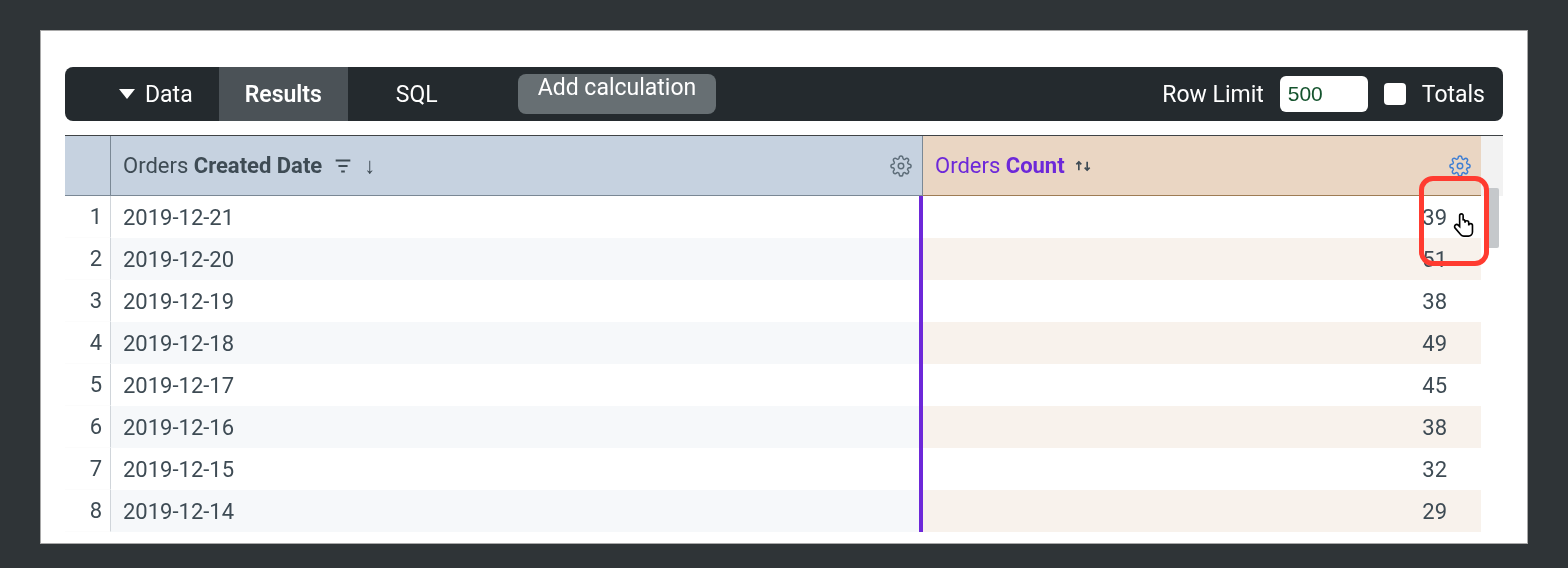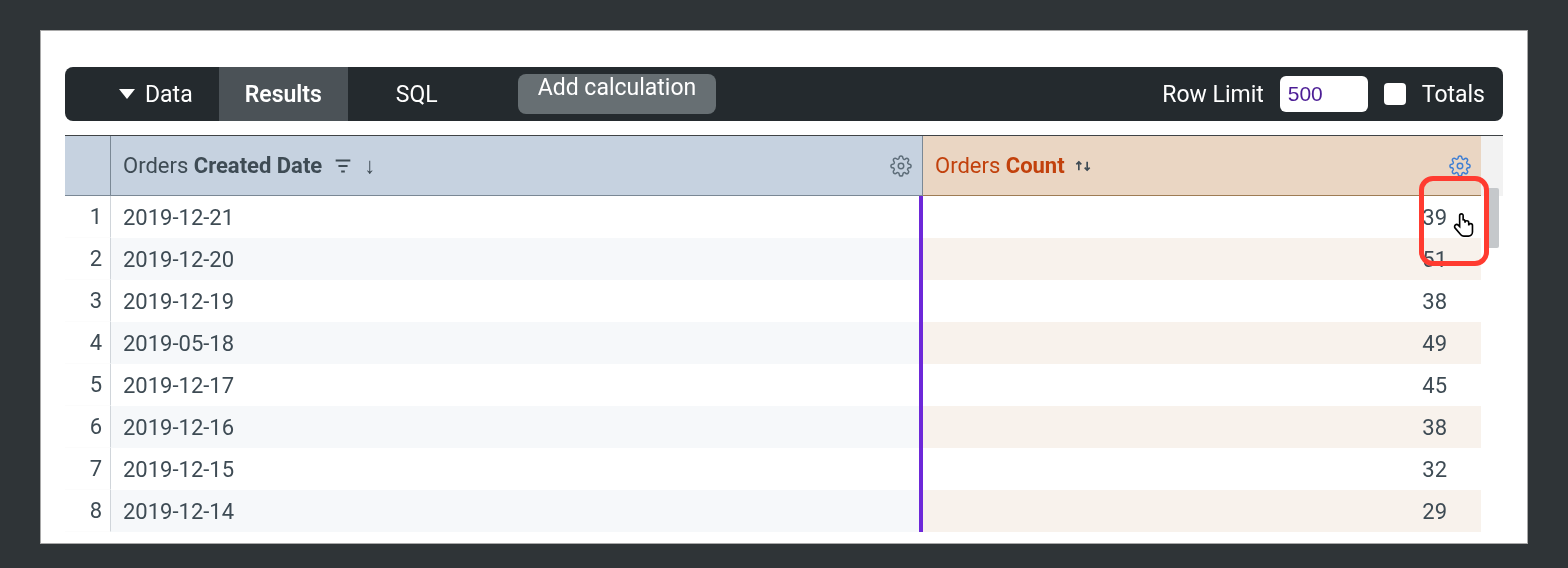--- a/index.html
+++ b/index.html
@@ -58,21 +58,21 @@
     .bar-right {
       margin-left:auto;
       display:flex; align-items:center;
       padding: 0 18px;
       gap:16px;
     }
     .rowlimit-input {
       width:88px; height:36px;
       border:none; border-radius:6px;
       font-size:21px; text-align:left;
-      padding:2px 8px; color:#4c1d95;
+      padding:2px 8px; color:#14532d;
       background:#fff;
     }
     .checkbox {
       width:22px; height:22px;
       background:#fff; border-radius:4px;
     }
     
     .results {
       margin-top:14px;
       position:relative;
@@ -86,21 +86,21 @@
       display:flex; align-items:center;
       padding:0 12px; gap:10px;
       color:#3e4b54; font-size:22px;
       position:relative;
     }
     .h-count {
       width:558px; background:#ead6c3;
       border-bottom:1px solid #9e7c54;
       display:flex; align-items:center;
       padding:16px 12px; gap:8px;
-      color:#c2410c; font-size:22px;
+      color:#6d28d9; font-size:22px;
       position:relative;
     }
     .h-scroll { width:22px; background:#f2f2f2; }
     .gear {
       position:absolute; right:10px; top:50%; transform:translateY(-50%);
       width:22px; height:22px;
     }
     .row { display:flex; height:42px; font-size:22px; color:#3e4b54; }
     .c-num {
       width:46px; text-align:right; padding-right:8px;
@@ -223,21 +223,21 @@
           <div class="c-scroll"></div>
         </div>
         <div class="row even">
           <div class="c-num">3</div>
           <div class="c-date">2019-12-19</div>
           <div class="c-count">38</div>
           <div class="c-scroll"></div>
         </div>
         <div class="row odd">
           <div class="c-num">4</div>
-          <div class="c-date">2019-05-18</div>
+          <div class="c-date">2019-12-18</div>
           <div class="c-count">49</div>
           <div class="c-scroll"></div>
         </div>
         <div class="row even">
           <div class="c-num">5</div>
           <div class="c-date">2019-12-17</div>
           <div class="c-count">45</div>
           <div class="c-scroll"></div>
         </div>
         <div class="row odd">

